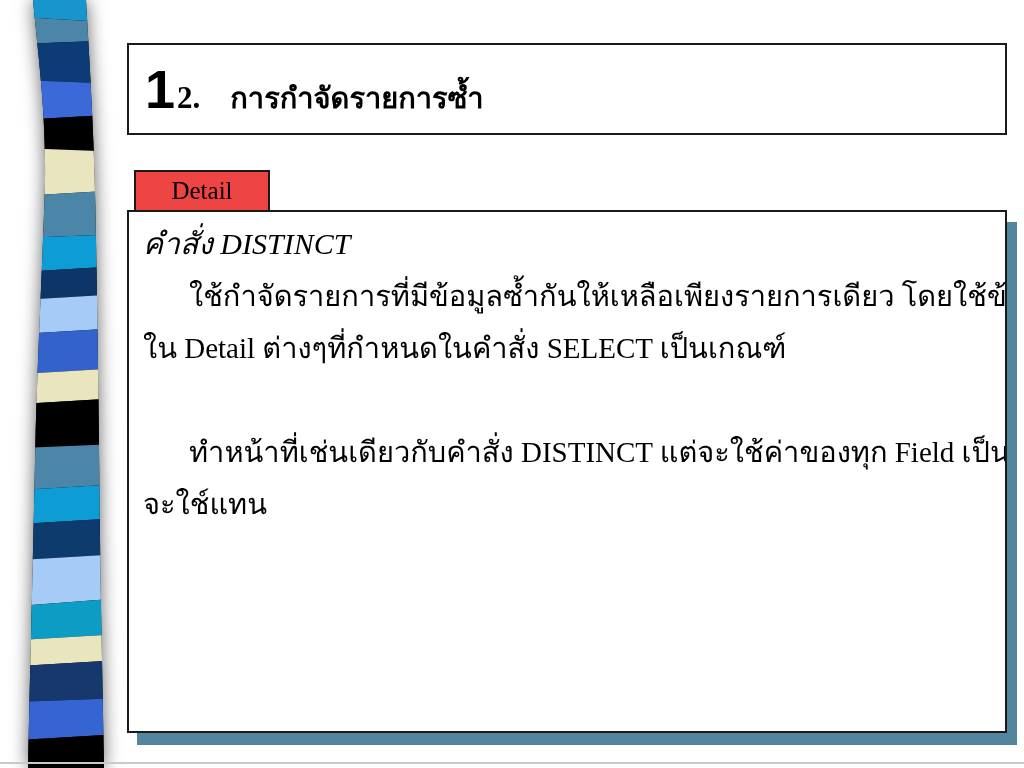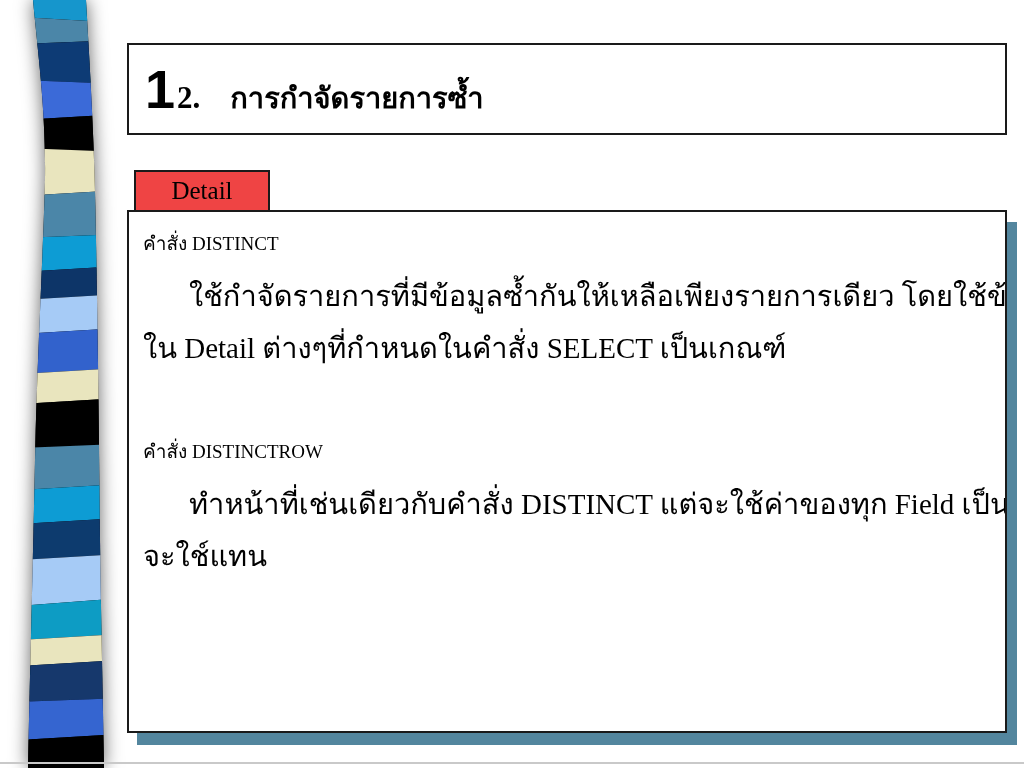--- a/index.html
+++ b/index.html
@@ -14,21 +14,21 @@
   .t-small{font-size:31px;font-weight:bold;color:#000;margin-left:2px;}
   .t-thai{font-size:29px;font-weight:bold;color:#000;margin-left:30px;}
   .detail-tab{position:absolute;left:127px;top:170px;width:136px;height:42px;
               border:2px solid #1a1a1a;background:#ef4444;box-sizing:border-box;z-index:3;
               display:flex;align-items:center;justify-content:center;margin-left:7px;}
   .detail-tab span{font-size:25px;color:#000;}
   .main-shadow{position:absolute;left:137px;top:222px;width:880px;height:523px;z-index:1;}
   .main-box{position:absolute;left:127px;top:210px;width:880px;height:523px;
             border:2px solid #1a1a1a;background:#fff;box-sizing:border-box;z-index:2;
             padding:6px 18px 0 14px;overflow:hidden;}
-  .section .heading{font-size:19px;line-height:52px;color:#000;white-space:nowrap;}
+  .section .heading{font-style:italic;font-size:30px;line-height:52px;color:#000;white-space:nowrap;}
   .section .line{font-size:29px;line-height:52px;color:#000;white-space:nowrap;}
   .section .line.indent{text-indent:46px;}
   .spacer{height:52px;}
   .bottom-edge{position:absolute;left:0;top:762px;width:1024px;height:2px;background:#c9c9c9;}
 </style>
 </head>
 <body>
 
 <div class="slide">
 
@@ -89,21 +89,20 @@
   <div class="main-shadow" style="background: rgb(83, 134, 158);"></div>
 
   <div class="main-box">
     <div class="section">
       <div class="heading">คำสั่ง DISTINCT</div>
       <div class="line indent">ใช้กำจัดรายการที่มีข้อมูลซ้ำกันให้เหลือเพียงรายการเดียว โดยใช้ข้อมูล</div>
       <div class="line">ใน Detail ต่างๆที่กำหนดในคำสั่ง SELECT เป็นเกณฑ์</div>
     </div>
     <div class="spacer"></div>
     <div class="section">
-      <div class="heading">คำสั่ง DISTINCTROW</div>
       <div class="line indent">ทำหน้าที่เช่นเดียวกับคำสั่ง DISTINCT แต่จะใช้ค่าของทุก Field เป็น</div>
       <div class="line">จะใช์แทน</div>
     </div>
   </div>
 
   <div class="bottom-edge"></div>
 
 </div>
 
 </body></html>

